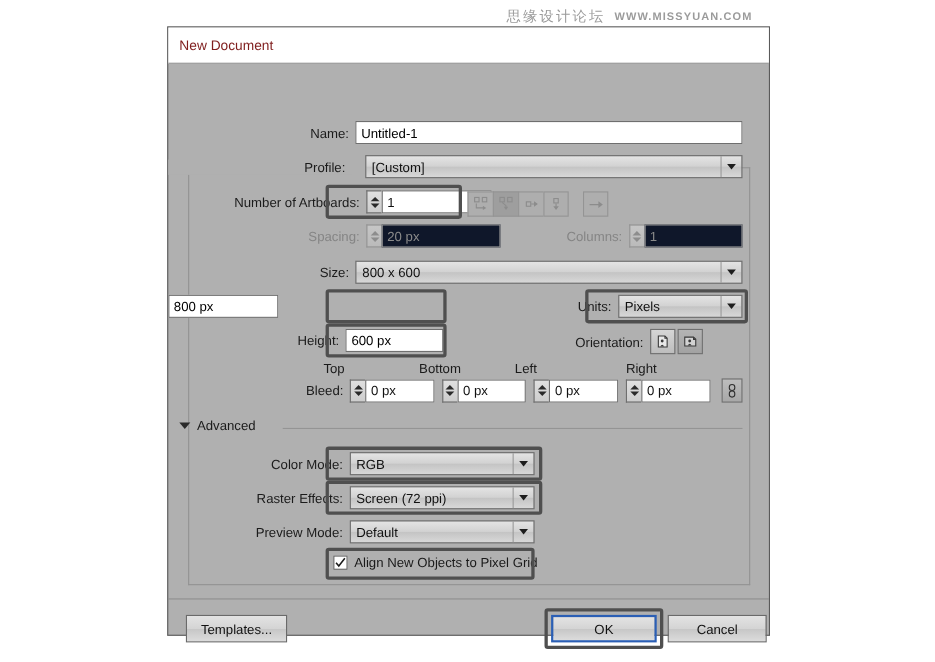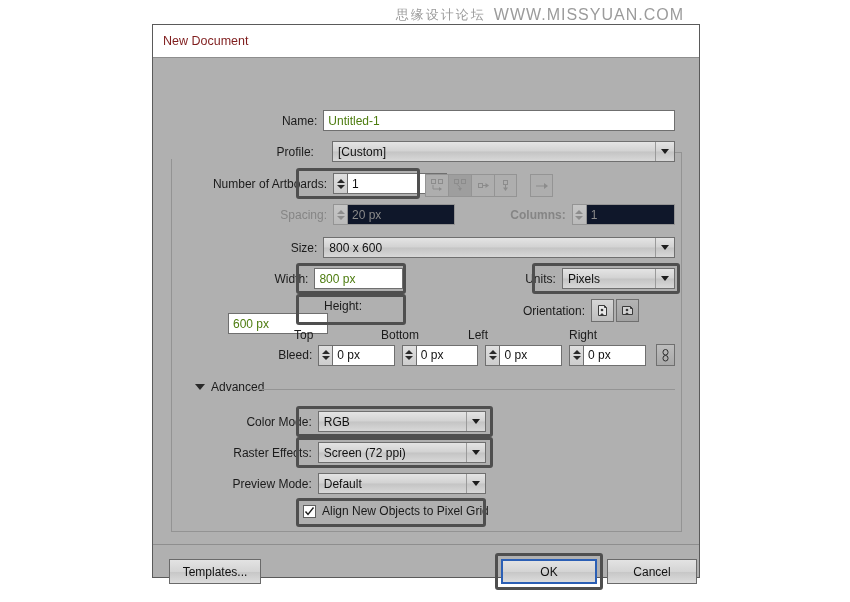--- a/index.html
+++ b/index.html
@@ -13,21 +13,21 @@
   #root{position:relative;width:692px;height:602px;}
 
   
   .watermark{
     position:absolute;top:6px;right:8px;
     display:flex;align-items:center;gap:8px;
     color:#9b9b9b;font-size:12px;letter-spacing:.5px;
     user-select:none;
   }
   .watermark .wm-cn{font-size:13px;letter-spacing:2px;}
-  .watermark .wm-url{font-size:16px;letter-spacing:1px;}
+  .watermark .wm-url{font-size:10px;letter-spacing:1px;font-weight:bold;}
 
   
   .dialog{
     position:absolute;left:152px;top:24px;
     width:548px;height:554px;
     background:#b0b0b0;
     border:1px solid #5a5a5a;
     box-sizing:border-box;
     display:flex;flex-direction:column;
   }
@@ -48,21 +48,21 @@
     padding-right:6px;white-space:nowrap;padding-left:28px;
   }
   .lbl.dim{color:#858585;}
 
   
   .tinput{
     box-sizing:border-box;height:21px;
     background:#ffffff;
     border:1px solid #6f6f6f;
     display:flex;align-items:center;
-    padding:0 4px;font-size:12px;color:#4d7c0f;
+    padding:0 4px;font-size:12px;color:#000000;
   }
 
   
   .ddown{
     box-sizing:border-box;height:21px;
     background:linear-gradient(180deg,#e4e4e4 0%,#d2d2d2 48%,#c4c4c4 52%,#d8d8d8 100%);
     border:1px solid #6f6f6f;
     display:flex;align-items:center;
     font-size:12px;color:#111;
     padding-left:5px;
@@ -269,21 +269,21 @@
           <div class="spinner dim">
             <i class="sp-up"></i>
               <i class="sp-dn"></i>
           </div>
           <div class="spin-field dim">
             <span>20 px</span>
           </div>
         </div>
       </div>
       <div class="row" style="left:300px;top:146px;width:222px;">
-        <div class="lbl dim" style="width:100px;font-weight:bold;">Columns:</div>
+        <div class="lbl dim" style="width:100px;">Columns:</div>
         <div class="spin-wrap" style="width:122px;">
           <div class="spinner dim">
             <i class="sp-up"></i>
               <i class="sp-dn"></i>
           </div>
           <div class="spin-field dim">
             <span>1</span>
           </div>
         </div>
       </div>
@@ -292,39 +292,38 @@
         <div class="lbl" style="width:146px;">Size:</div>
         <div class="ddown" style="width:376px;">
           <span class="dd-text">800 x 600</span>
           <span class="dd-arrow">
               <i class="tri"></i>
             </span>
         </div>
       </div>
 
       <div class="row" style="left:0;top:210px;width:250px;">
-        <div class="lbl" style="width:146px;">Width:</div>
         <div class="tinput" style="width:100px;">
           <span>800 px</span>
         </div>
       </div>
       <div class="ring" style="left:143px;top:205px;width:110px;height:31px;"></div>
 
       <div class="row" style="left:336px;top:210px;width:186px;">
         <div class="lbl" style="width:48px;">Units:</div>
         <div class="ddown" style="width:138px;">
           <span class="dd-text">Pixels</span>
           <span class="dd-arrow">
               <i class="tri"></i>
             </span>
         </div>
       </div>
       <div class="ring" style="left:379px;top:205px;width:148px;height:31px;"></div>
 
-      <div class="row" style="left:0;top:241px;width:250px;flex-direction:column;">
+      <div class="row" style="left:0;top:241px;width:250px;">
         <div class="lbl" style="width:146px;">Height:</div>
         <div class="tinput" style="width:100px;">
           <span>600 px</span>
         </div>
       </div>
       <div class="ring" style="left:143px;top:236px;width:110px;height:31px;"></div>
 
       <div class="row" style="left:310px;top:241px;width:212px;">
         <div class="lbl" style="width:94px;">Orientation:</div>
         <div style="display:flex;gap:2px;">
@@ -396,21 +395,21 @@
         </div>
 
         <div class="iconbtn chain">
           <svg width="11" height="15" viewBox="0 0 11 15">
             <rect x="3" y="1.5" width="5" height="5.5" rx="2.5" fill="none" stroke="#2e2e2e"></rect>
             <rect x="3" y="7.5" width="5" height="5.5" rx="2.5" fill="none" stroke="#2e2e2e"></rect>
           </svg>
         </div>
       </div>
 
-      <div class="adv-head" style="left:42px;top:322px;justify-content:flex-end;">
+      <div class="adv-head" style="left:10px;top:322px;justify-content:flex-end;">
         <i class="adv-tri"></i>
         <span class="adv-label">Advanced</span>
       </div>
       <div class="adv-rule" style="left:104px;top:331px;width:418px;"></div>
 
       <div class="row" style="left:0;top:353px;width:333px;">
         <div class="lbl" style="width:146px;">Color Mode:</div>
         <div class="ddown" style="width:187px;">
           <span class="dd-text">RGB</span>
           <span class="dd-arrow">

